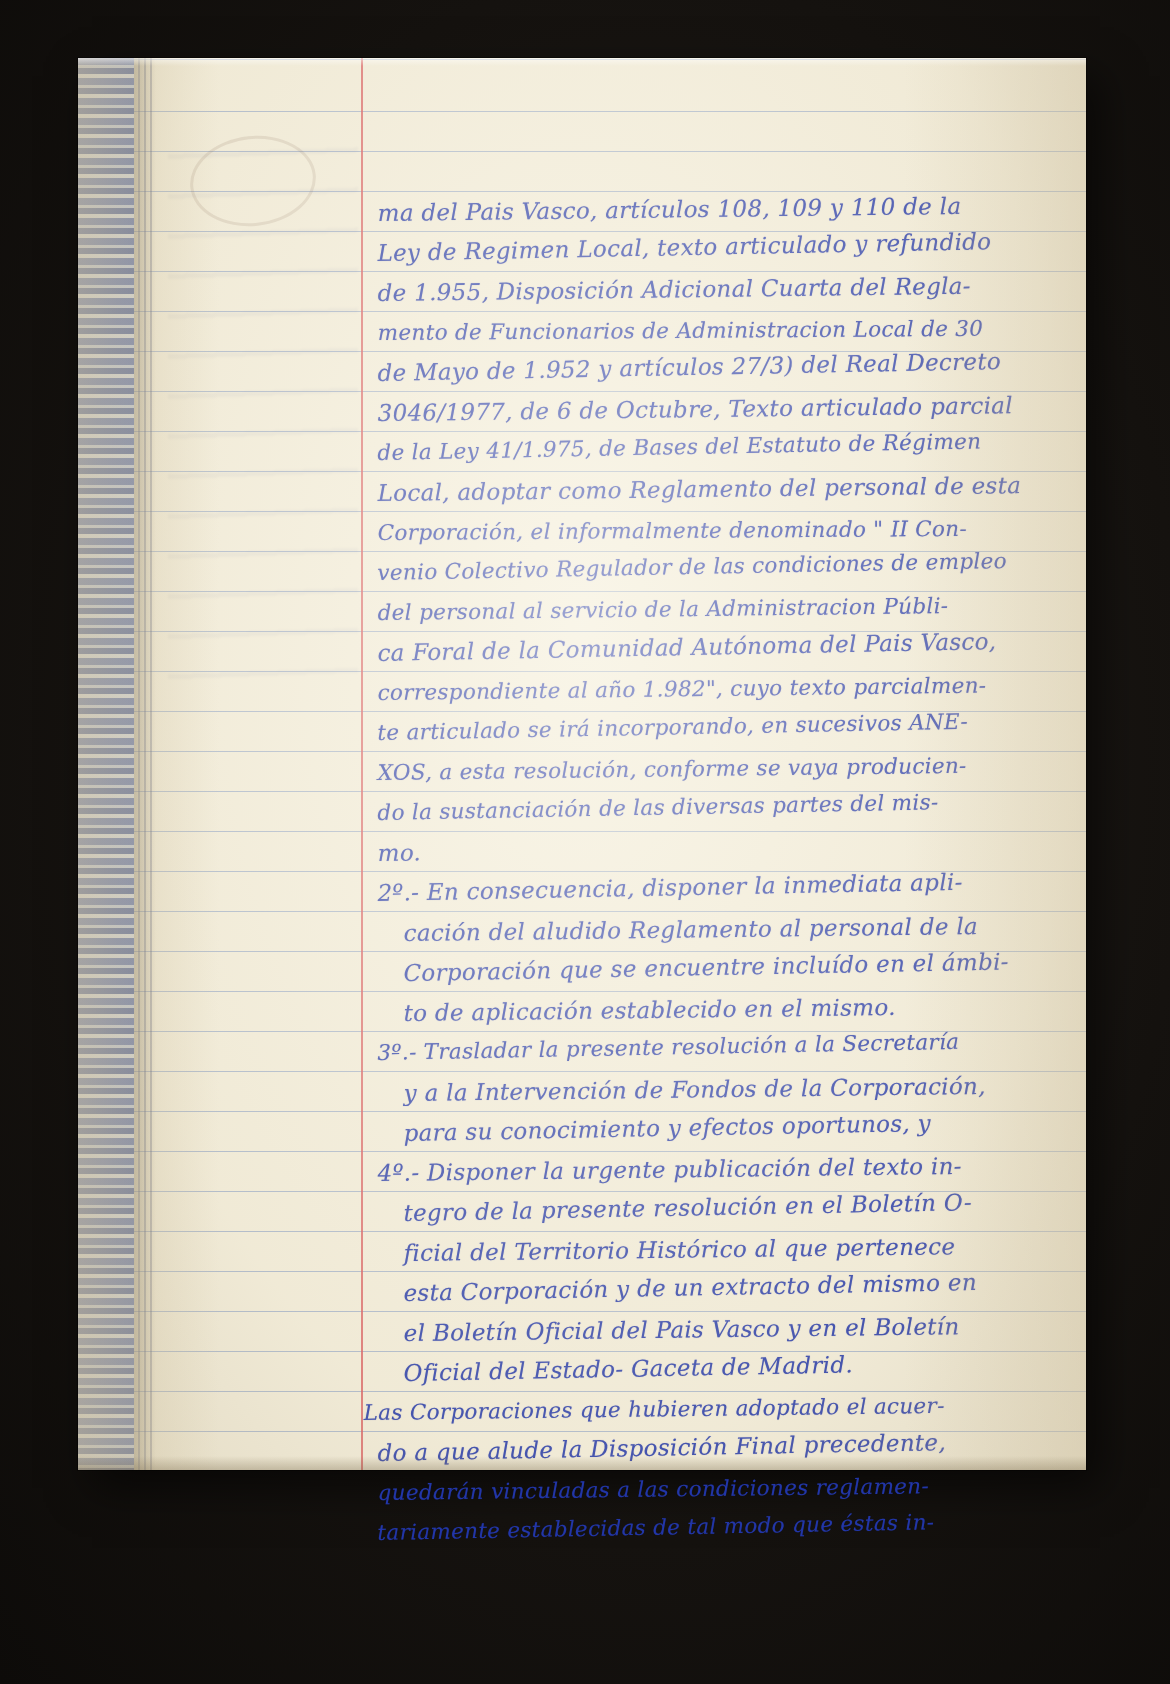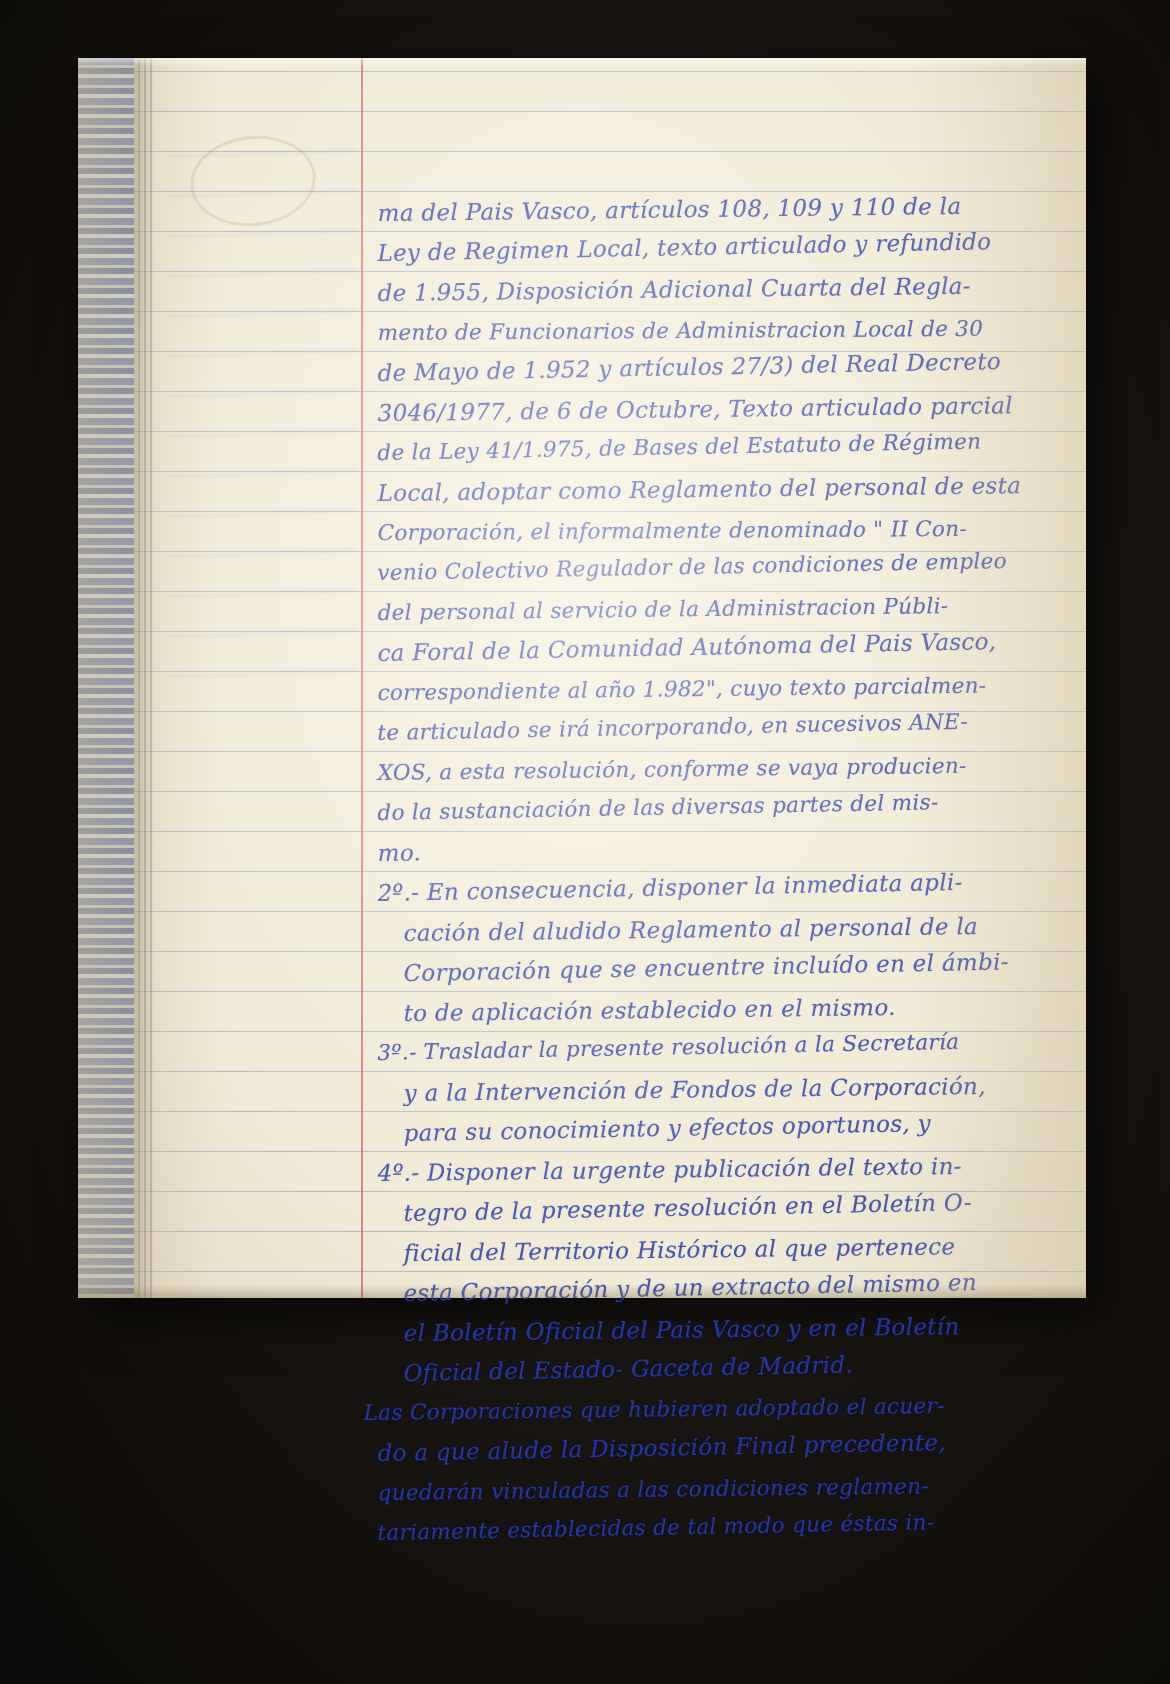--- a/index.html
+++ b/index.html
@@ -20,21 +20,21 @@
     inset: 0;
     background:
       radial-gradient(ellipse at 55% 45%, #211d19 0%, #15120f 60%, #0d0b09 100%);
   }
 
   .notebook {
     position: absolute;
     left: 78px;
     top: 58px;
     width: 1008px;
-    height: 1240px;
+    height: 1412px;
     background: #f2ecd9;
     box-shadow:
       0 0 0 1px rgba(0,0,0,0.35),
       14px 18px 40px rgba(0,0,0,0.55);
   }
 
   
   .paper-tone {
     position: absolute;
     inset: 0;

